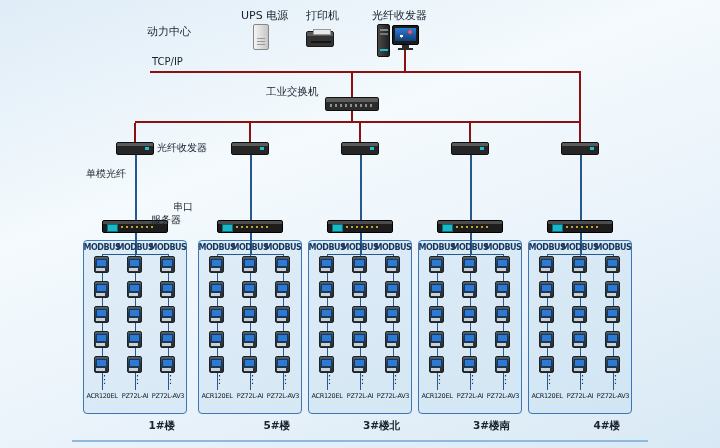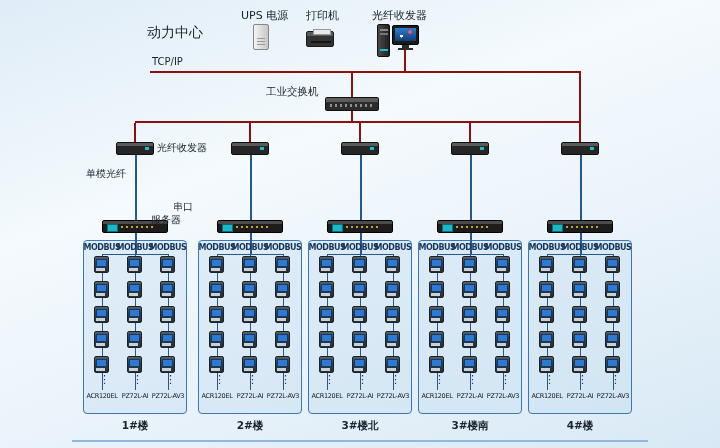--- a/index.html
+++ b/index.html
@@ -47,28 +47,28 @@
     background:repeating-linear-gradient(90deg,#c9a227 0 2px,transparent 2px 5px)}
   .meter{position:absolute;width:15px;height:17px;border:1px solid #1c2226;border-radius:2px;z-index:3;
     background:linear-gradient(180deg,#5a6268 0,#343b41 40%,#282e33 100%)}
   .meter::before{content:"";position:absolute;left:1px;top:2px;width:9px;height:6px;background:#2e7ad2;border:1px solid #0f3a6e}
   .meter::after{content:"";position:absolute;left:1px;bottom:1px;width:9px;height:3px;background:#c8d0d8}
   .modbus{position:absolute;font-size:8px;font-weight:bold;color:#14365a;width:40px;text-align:center;
     letter-spacing:-.5px;z-index:4;white-space:nowrap}
   .collbl{position:absolute;font-size:6.5px;color:#101820;width:40px;text-align:center;
     letter-spacing:-.3px;z-index:4;white-space:nowrap}
   .dots{position:absolute;font-size:11px;line-height:12px;color:#2b3a4a;z-index:4}
-  .bldg{position:absolute;font-size:10.5px;font-weight:bold;color:#1b2430;text-align:center;width:80px;z-index:6}
+  .bldg{position:absolute;font-size:10.5px;font-weight:bold;color:#1b2430;text-align:right;width:80px;z-index:6}
 </style>
 </head>
 <body>
 
 <div class="stage" id="stage">
 
-  <div class="lbl" style="left:147px;top:24px;font-size:14px">动力中心</div>
+  <div class="lbl" style="left:147px;top:24px;font-size:11px">动力中心</div>
   <div class="lbl" style="left:241px;top:8px;font-size:11px">UPS 电源</div>
   <div class="lbl" style="left:306px;top:8px;font-size:11px">打印机</div>
   <div class="lbl" style="left:372px;top:8px;font-size:11px">光纤收发器</div>
 
   <div class="ups" style="left:253px;top:24px"></div>
   <div class="printer" style="left:306px;top:31px"></div>
   <div class="tower" style="left:377px;top:24px"></div>
   <div class="monitor" style="left:392px;top:25px">
     <div class="screen"></div>
   </div>
@@ -156,21 +156,21 @@
     <div class="collbl" style="left: 230px; top: 392px;">PZ72L-AI</div>
     <div class="vline blue" style="left: 283px; top: 254px; width: 1px; height: 136px;"></div>
     <div class="modbus" style="left: 263px; top: 243px;">MODBUS</div>
     <div class="meter" style="left: 275px; top: 256px;"></div>
     <div class="meter" style="left: 275px; top: 281px;"></div>
     <div class="meter" style="left: 275px; top: 306px;"></div>
     <div class="meter" style="left: 275px; top: 331px;"></div>
     <div class="meter" style="left: 275px; top: 356px;"></div>
     <div class="dots" style="left: 280px; top: 374px;">⋮</div>
     <div class="collbl" style="left: 263px; top: 392px;">PZ72L-AV3</div>
-    <div class="bldg" style="left: 210px; top: 419px;">2#楼</div>
+    <div class="bldg" style="left: 210px; top: 419px;">5#楼</div>
     <div class="gbox" style="left: 308px; top: 240px;"></div>
     <div class="vline red" style="left: 359px; top: 123px; width: 2px; height: 20px;"></div>
     <div class="transceiver" style="left: 341px; top: 142px;"></div>
     <div class="vline blue" style="left: 360px; top: 155px; width: 1.5px; height: 65px;"></div>
     <div class="serial" style="left: 327px; top: 220px;"></div>
     <div class="vline blue" style="left: 360px; top: 233px; width: 1.5px; height: 21px;"></div>
     <div class="hline blue" style="left: 327px; top: 254px; width: 67px; height: 1px;"></div>
     <div class="vline blue" style="left: 327px; top: 254px; width: 1px; height: 136px;"></div>
     <div class="modbus" style="left: 307px; top: 243px;">MODBUS</div>
     <div class="meter" style="left: 319px; top: 256px;"></div>

